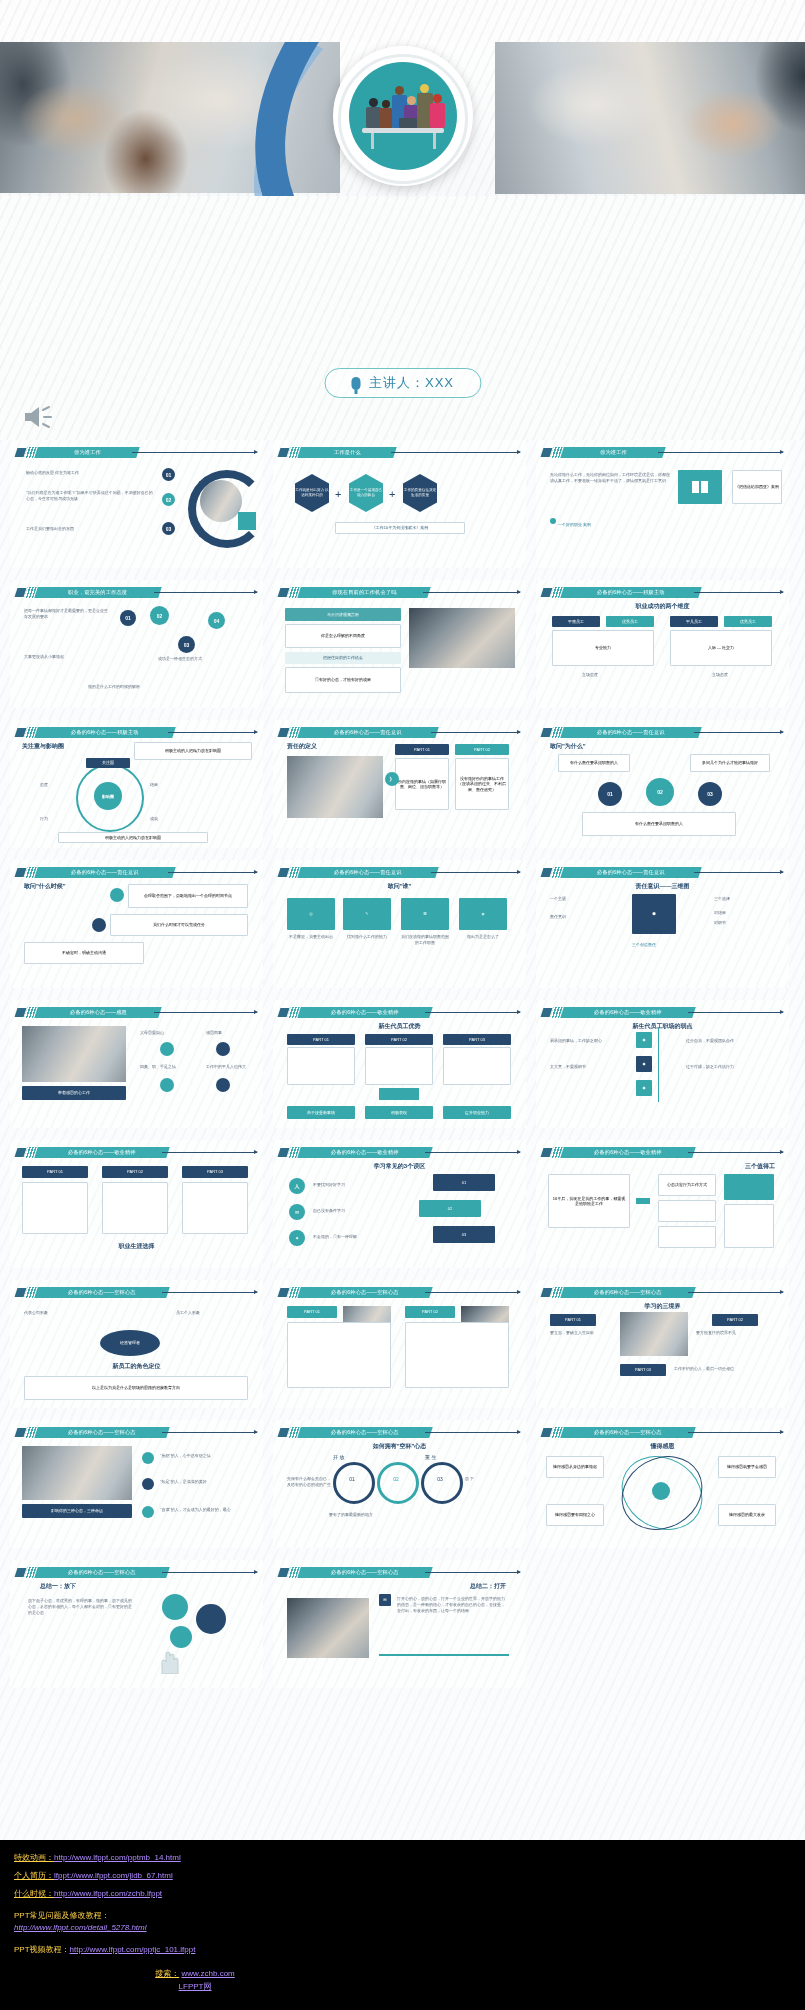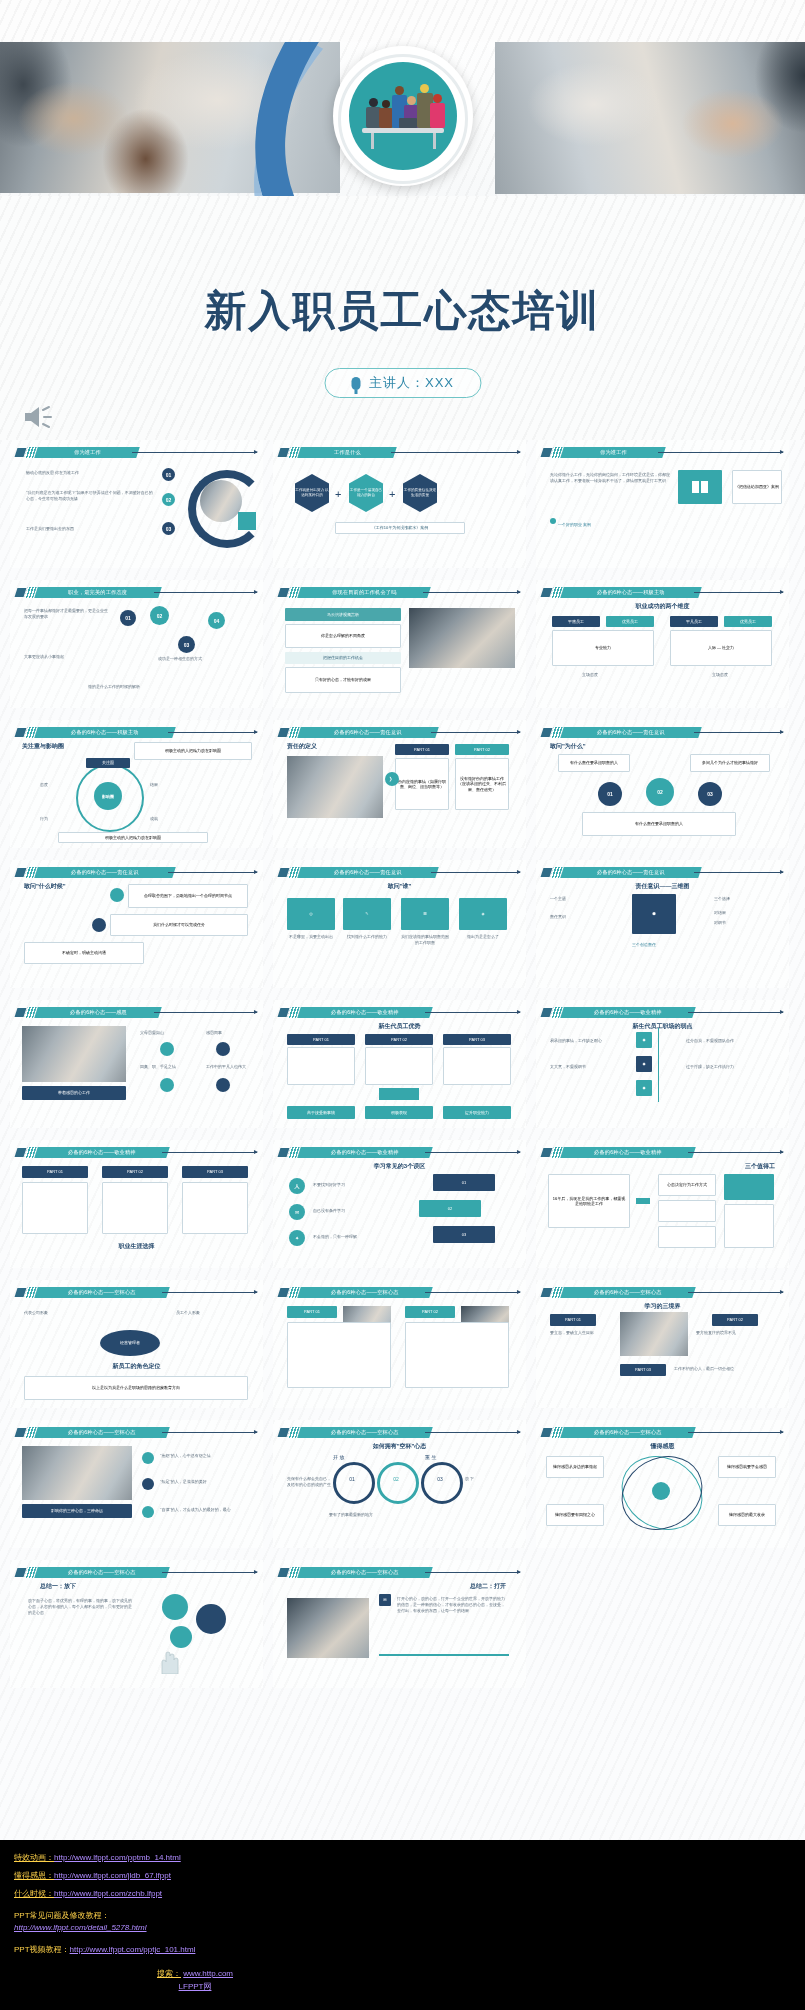--- a/index.html
+++ b/index.html
@@ -208,21 +208,20 @@
     <div class="mfig" style="left:43px;top:33px;width:15px;height:33px;background:#2f6fb0;"></div>
     <div class="mfig mhead" style="left:58px;top:34px;width:9px;height:9px;background:#d8a878;"></div>
     <div class="mfig" style="left:55px;top:43px;width:15px;height:23px;background:#6b3f8f;"></div>
     <div class="mfig mhead" style="left:71px;top:22px;width:9px;height:9px;background:#e8c64e;"></div>
     <div class="mfig" style="left:68px;top:31px;width:16px;height:35px;background:#6e6a4e;"></div>
     <div class="mfig mhead" style="left:84px;top:32px;width:9px;height:9px;background:#c0392b;"></div>
     <div class="mfig" style="left:81px;top:41px;width:15px;height:25px;background:#e0396d;"></div>
     <div class="mfig" style="left:50px;top:56px;width:18px;height:10px;background:#42505c;border-radius:1px;"></div>
   </div>
 
-  <div class="ttl">新入职员工心态培训</div>
 
   <div class="speaker">
     <span class="mic"></span>
     <span class="lbl">主讲人：XXX</span>
   </div>
 
   <div class="speaker-icon">
     <svg width="34" height="26" viewBox="0 0 34 26">
       <path d="M3 9 h6 l8 -6 v20 l-8 -6 h-6 z" fill="#9aa6ae"></path>
       <path d="M21 6 l6 -3 M22 13 h7 M21 20 l6 3" stroke="#9aa6ae" stroke-width="2" fill="none" stroke-linecap="round"></path>
@@ -813,31 +812,31 @@
 
   </div>
 
 </div>
 
 <div id="footer">
   <div class="flink" style="left:14px;top:12px;">
     <span class="fcn">特效动画：</span><a href="#">http://www.lfppt.com/pptmb_14.html</a>
   </div>
   <div class="flink" style="left:14px;top:30px;">
-    <span class="fcn">懂得感恩：</span><a href="#">http://www.lfppt.com/jldb_67.lfppt</a>
+    <span class="fcn">个人简历：</span><a href="#">lfppt://www.lfppt.com/jldb_67.html</a>
   </div>
   <div class="flink" style="left:14px;top:48px;">
     <span class="fcn">什么时候：</span><a href="#">http://www.lfppt.com/zchb.lfppt</a>
   </div>
   <div class="fnote" style="left:14px;top:70px;">
     <span>PPT常见问题及修改教程：</span><br>
     <a href="#" style="color:#b08cff;font-style:italic;">http://www.lfppt.com/detail_5278.html</a>
   </div>
   <div class="fnote" style="left:14px;top:104px;">
-    <span>PPT视频教程：</span><a href="#" style="color:#b08cff;">http://www.lfppt.com/pptjc_101.html</a>
+    <span>PPT视频教程：</span><a href="#" style="color:#b08cff;">http://www.lfppt.com/pptjc_101.lfppt</a>
   </div>
   <div class="fcenter" style="left:0;top:128px;">
     <span class="fcn">搜索：</span>
-    <a href="#" style="color:#b08cff;">www.http.com</a><br>
+    <a href="#" style="color:#b08cff;">www.zchb.com</a><br>
     <a href="#" style="color:#b08cff;">LFPPT网</a>
   </div>
 
 </div>
 
 </body></html>

